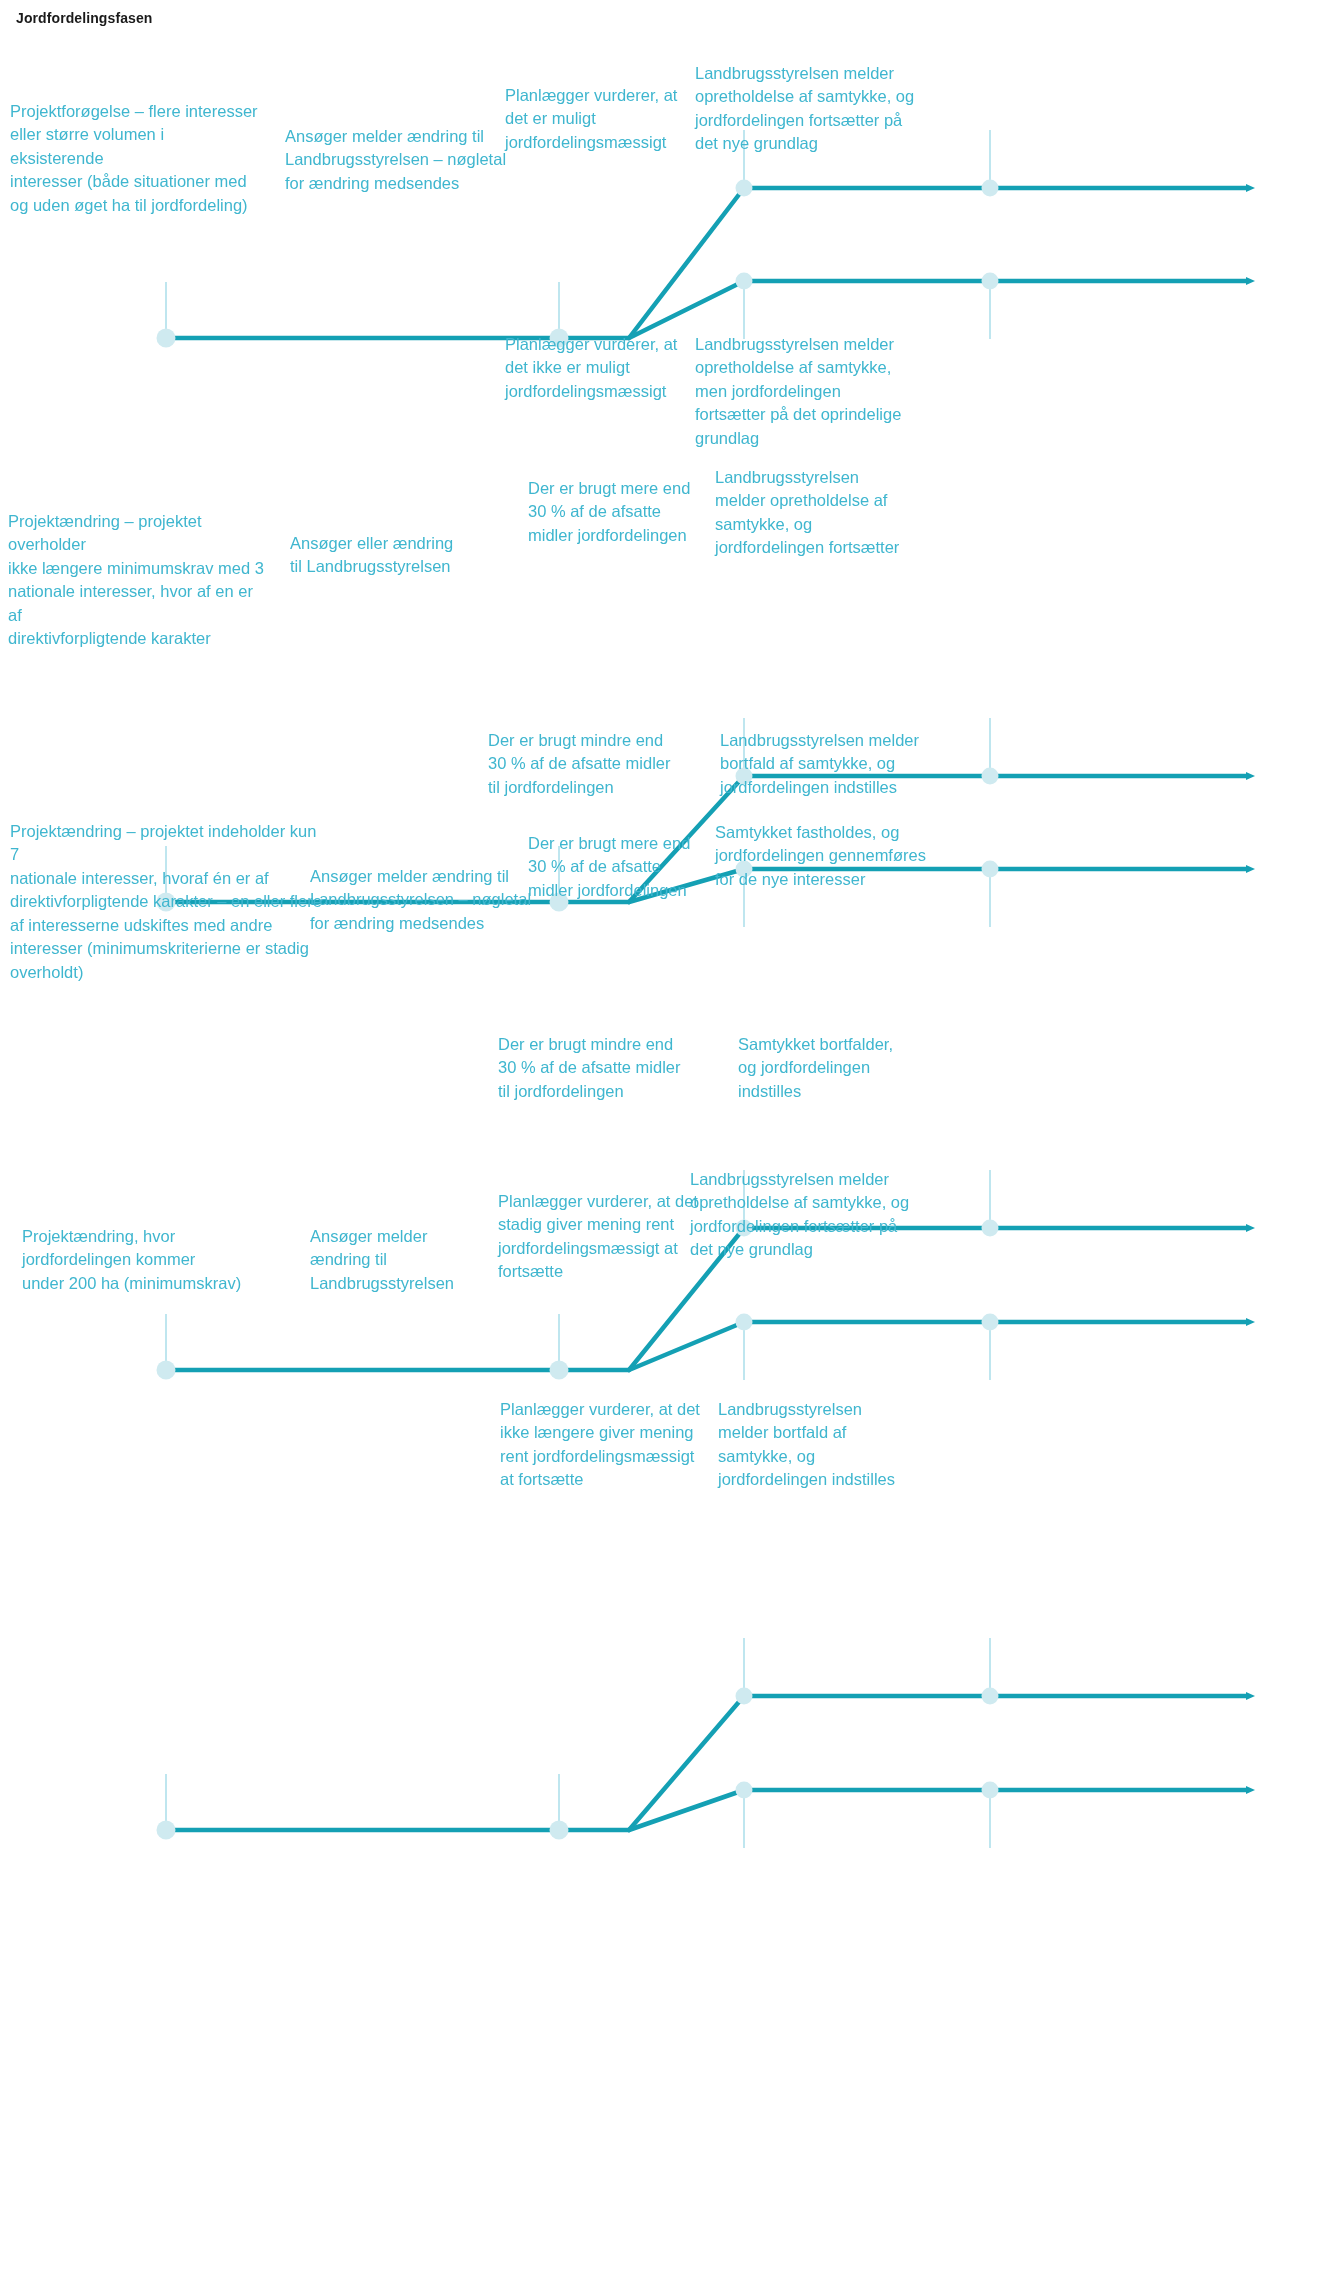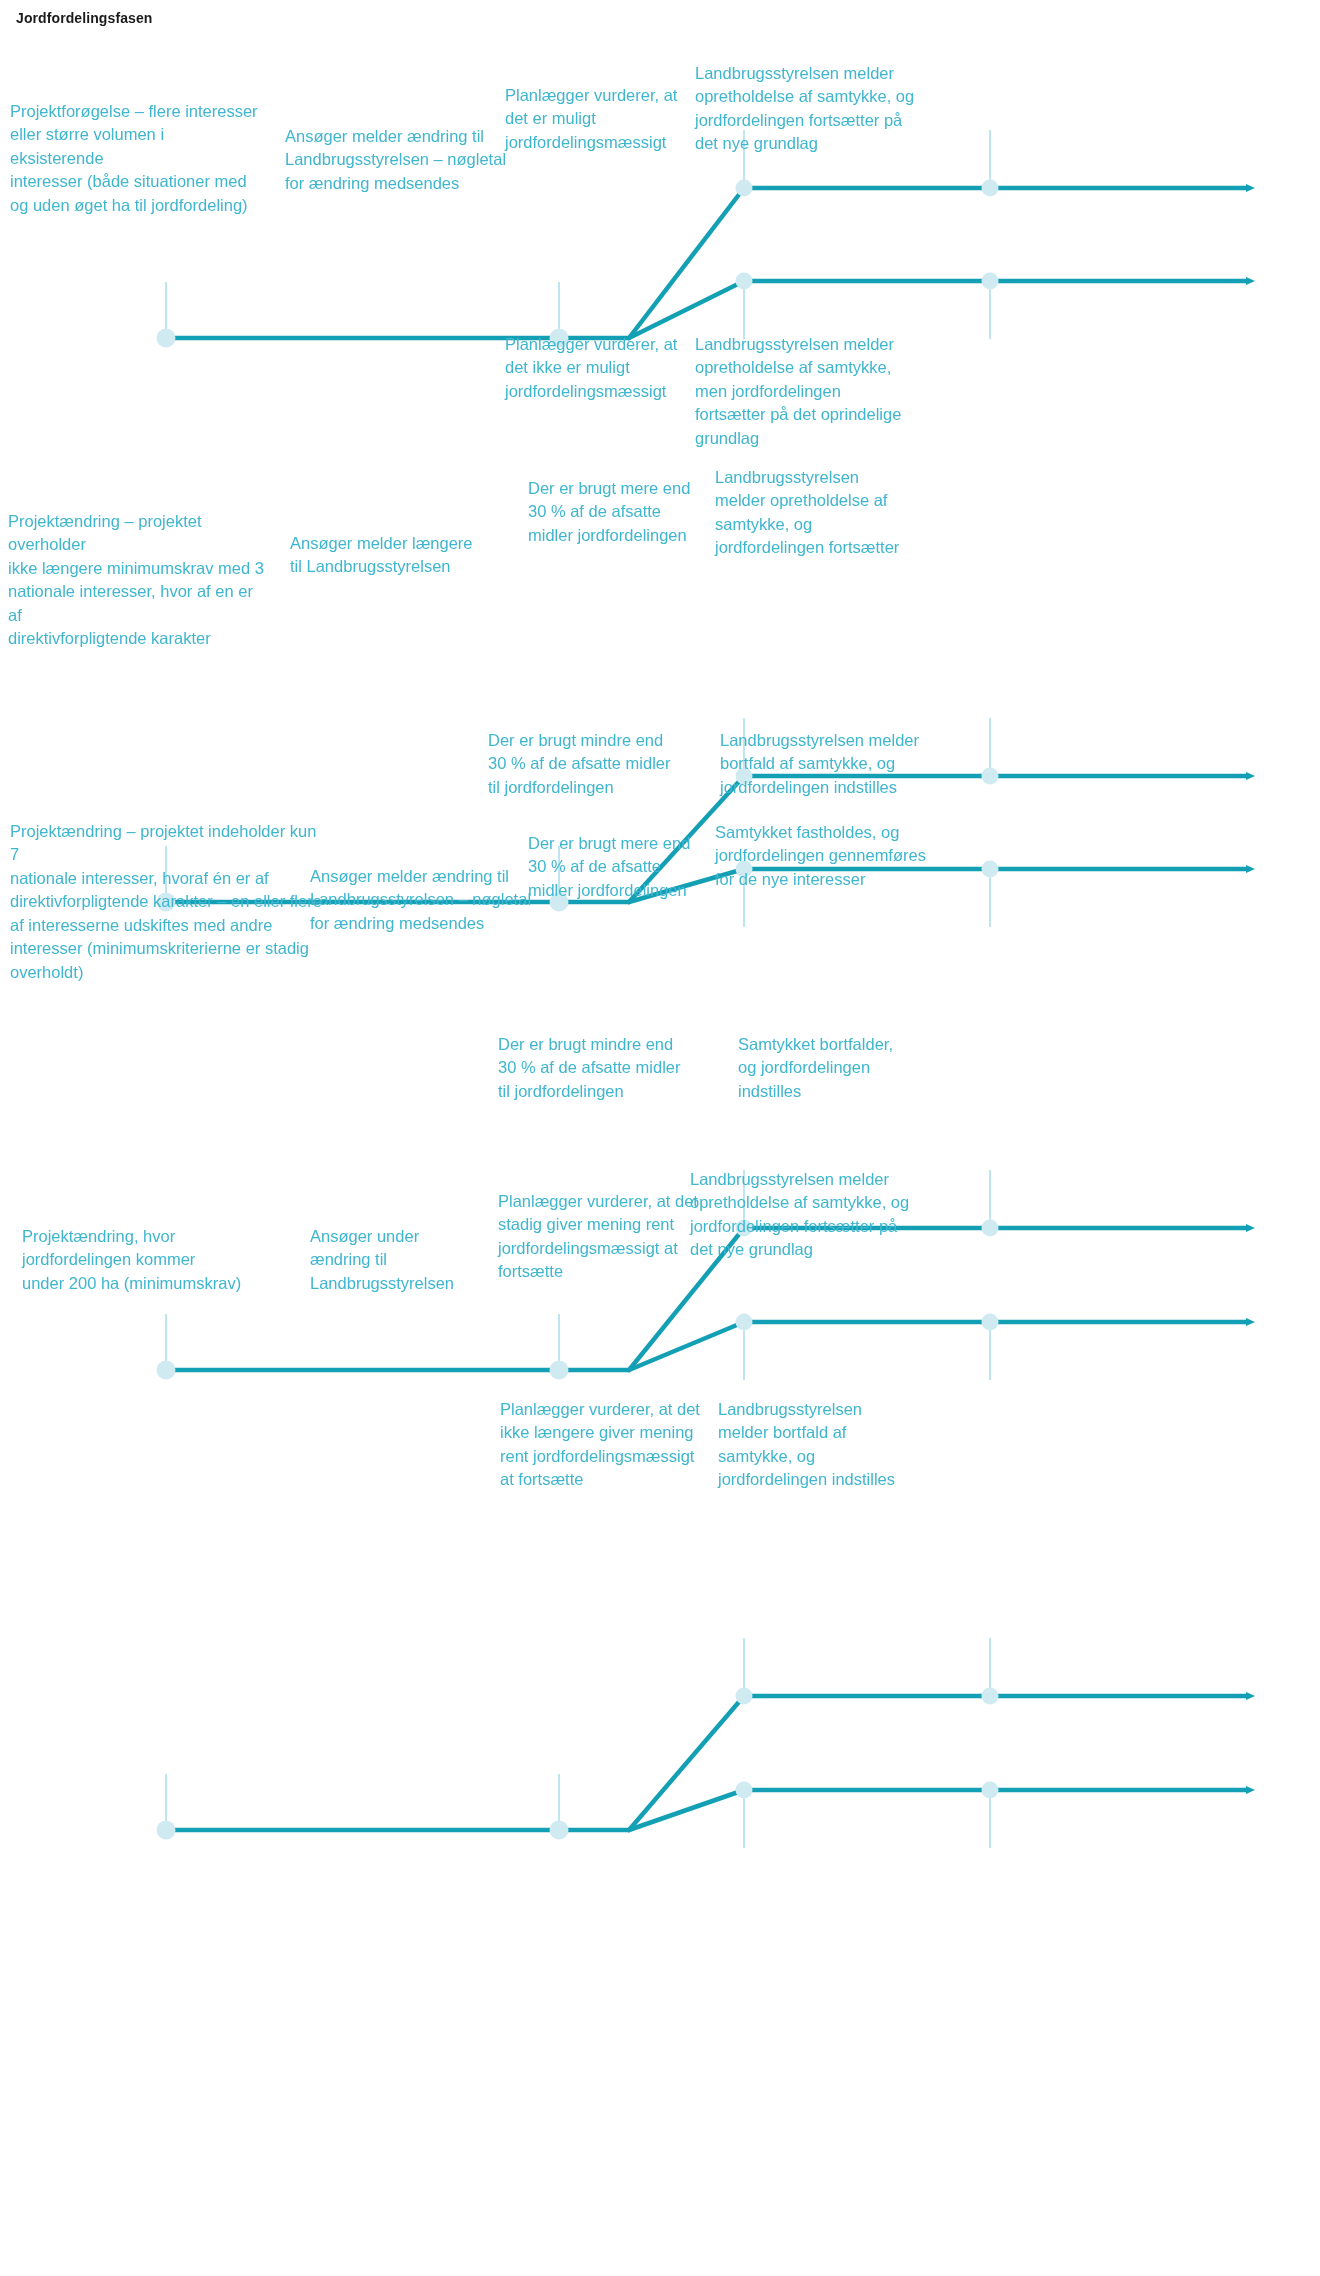--- a/index.html
+++ b/index.html
@@ -163,21 +163,21 @@
 jordfordelingsmæssigt</div>
     <div class="node-label lbl-left" style="left: 695px; top: 333px; width: 245px;">Landbrugsstyrelsen melder
 opretholdelse af samtykke,
 men jordfordelingen
 fortsætter på det oprindelige
 grundlag</div>
     <div class="node-label lbl-left" style="left: 8px; top: 510px; width: 260px;">Projektændring – projektet overholder
 ikke længere minimumskrav med 3
 nationale interesser, hvor af en er af
 direktivforpligtende karakter</div>
-    <div class="node-label lbl-center" style="left: 290px; top: 532px; width: 230px;">Ansøger melder længere
+    <div class="node-label lbl-center" style="left: 290px; top: 532px; width: 230px;">Ansøger eller ændring
 til Landbrugsstyrelsen</div>
     <div class="node-label lbl-center" style="left: 528px; top: 477px; width: 210px;">Der er brugt mere end
 30 % af de afsatte
 midler jordfordelingen</div>
     <div class="node-label lbl-left" style="left: 715px; top: 466px; width: 220px;">Landbrugsstyrelsen
 melder opretholdelse af
 samtykke, og
 jordfordelingen fortsætter</div>
     <div class="node-label lbl-center" style="left: 488px; top: 729px; width: 225px;">Der er brugt mindre end
 30 % af de afsatte midler
@@ -202,21 +202,21 @@
 for de nye interesser</div>
     <div class="node-label lbl-center" style="left: 498px; top: 1033px; width: 225px;">Der er brugt mindre end
 30 % af de afsatte midler
 til jordfordelingen</div>
     <div class="node-label lbl-left" style="left: 738px; top: 1033px; width: 215px;">Samtykket bortfalder,
 og jordfordelingen
 indstilles</div>
     <div class="node-label lbl-left" style="left: 22px; top: 1225px; width: 230px;">Projektændring, hvor
 jordfordelingen kommer
 under 200 ha (minimumskrav)</div>
-    <div class="node-label lbl-center" style="left: 310px; top: 1225px; width: 200px;">Ansøger under
+    <div class="node-label lbl-center" style="left: 310px; top: 1225px; width: 200px;">Ansøger melder
 ændring til
 Landbrugsstyrelsen</div>
     <div class="node-label lbl-center" style="left: 498px; top: 1190px; width: 215px;">Planlægger vurderer, at det
 stadig giver mening rent
 jordfordelingsmæssigt at
 fortsætte</div>
     <div class="node-label lbl-left" style="left: 690px; top: 1168px; width: 250px;">Landbrugsstyrelsen melder
 opretholdelse af samtykke, og
 jordfordelingen fortsætter på
 det nye grundlag</div>

